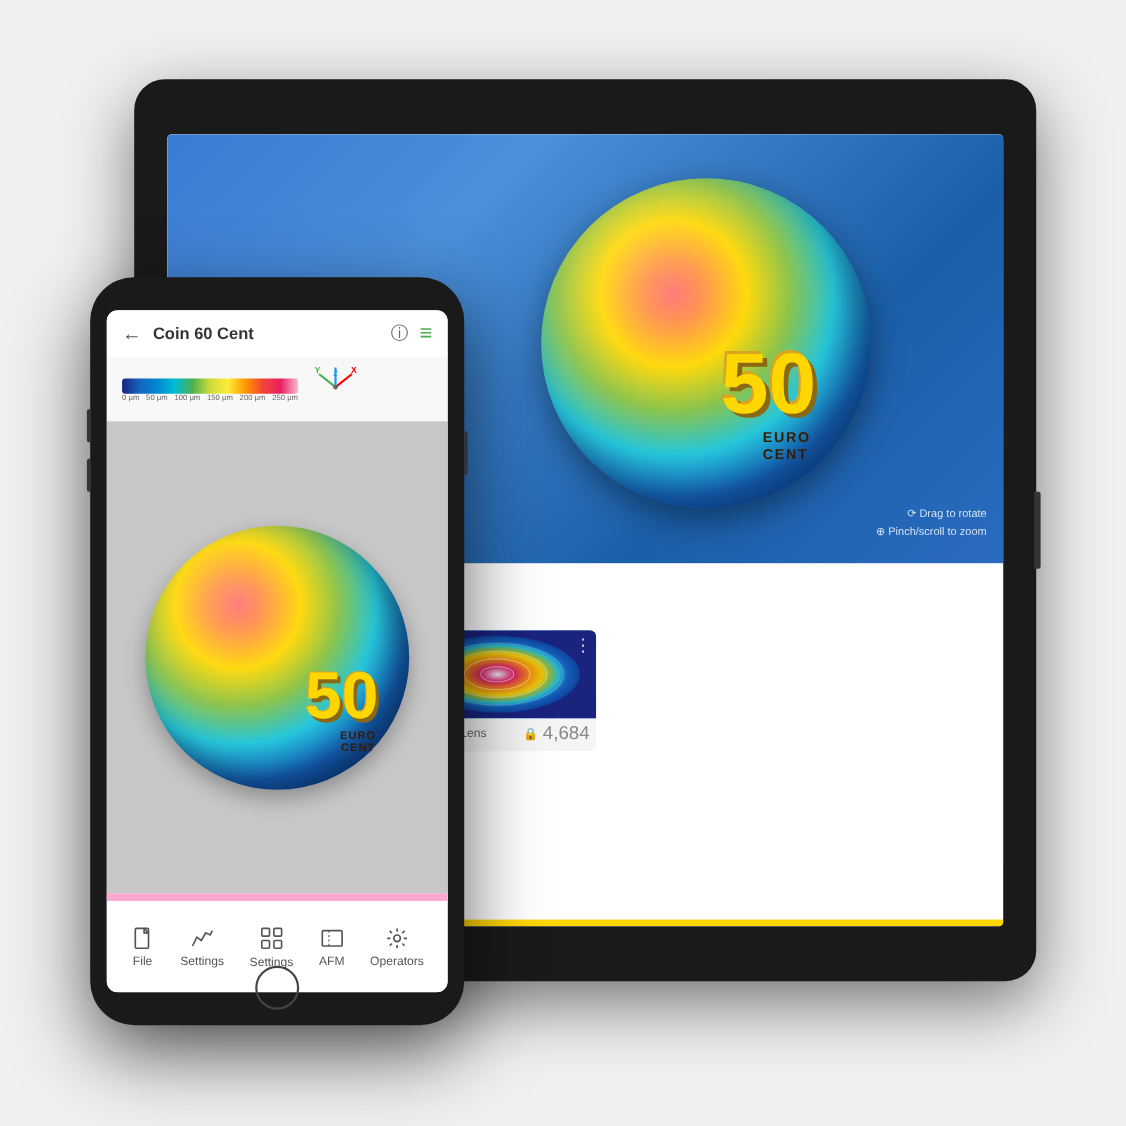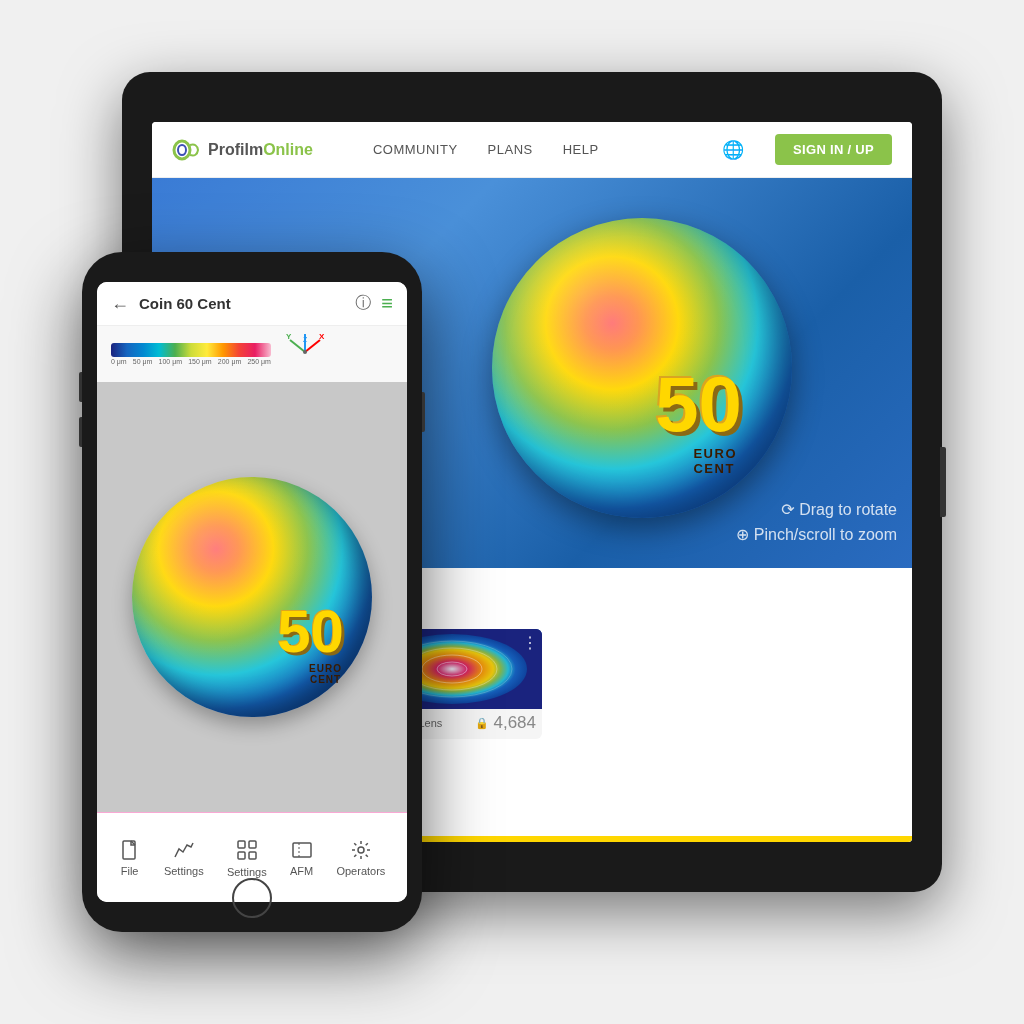--- a/index.html
+++ b/index.html
@@ -161,21 +161,21 @@
       display: flex;
       align-items: center;
       justify-content: center;
       overflow: hidden;
     }
 
     .drag-hint {
       position: absolute;
       right: 15px;
       bottom: 20px;
-      font-size: 16px;
+      font-size: 10px;
       color: rgba(255,255,255,0.8);
       text-align: right;
       line-height: 1.6;
     }
 
     
     .content-section {
       background: #fff;
       padding: 20px;
       height: calc(720px - 56px - 390px);
@@ -397,21 +397,21 @@
         0 8px 20px rgba(0,0,0,0.3);
       position: relative;
       display: flex;
       align-items: center;
       justify-content: center;
     }
 
     
     .phone-bottom {
       background: #fff;
-      border-top: 1px solid #f9a8d4;
+      border-top: 7px solid #f9a8d4;
       height: 90px;
       display: flex;
       align-items: center;
       justify-content: space-around;
       padding: 0 10px;
     }
 
     .phone-tab {
       display: flex;
       flex-direction: column;
@@ -429,41 +429,20 @@
 <body>
 
 <div class="scene">
 
   <div class="tablet">
     <div class="tablet-btn-left"></div>
     <div class="tablet-btn-right"></div>
 
     <div class="tablet-screen">
 
-      <div class="website-nav">
-        <div class="logo">
-
-          <svg width="30" height="22" viewBox="0 0 30 22">
-            <ellipse cx="10" cy="11" rx="8" ry="9" fill="none" stroke="#8bc34a" stroke-width="3"></ellipse>
-            <ellipse cx="10" cy="11" rx="4" ry="5" fill="none" stroke="#3f51b5" stroke-width="2"></ellipse>
-            <path d="M 18 6 Q 25 4 26 11 Q 25 18 18 16" fill="none" stroke="#8bc34a" stroke-width="2"></path>
-          </svg>
-          <span class="logo-text">
-            <span style="color:#555">Profilm</span><span style="color:#8bc34a">Online</span>
-          </span>
-        </div>
-        <div class="nav-links">
-          <a class="nav-link">COMMUNITY</a>
-          <a class="nav-link">PLANS</a>
-          <a class="nav-link">HELP</a>
-        </div>
-        <div class="nav-spacer"></div>
-        <span class="globe-icon">🌐</span>
-        <button class="signin-btn">SIGN IN / UP</button>
-      </div>
 
       <div class="hero-section">
 
         <div class="hero-coin">
           <div style="position:absolute;bottom:75px;right:50px;font-size:78px;font-weight:900;color:#ffd700;text-shadow:4px 4px 0 #8b6914,-2px -2px 0 #daa520;z-index:2;line-height:1">50</div>
           <div style="position:absolute;bottom:42px;right:55px;font-size:13px;font-weight:800;color:#3a1a00;letter-spacing:1.5px;z-index:2">EURO<br>CENT</div>
 
           <div style="position:absolute;top:0;left:0;width:100%;height:100%;border-radius:50%;background:radial-gradient(circle at 30% 25%,rgba(255,255,255,0.15) 0%,transparent 50%)"></div>
         </div>
 

